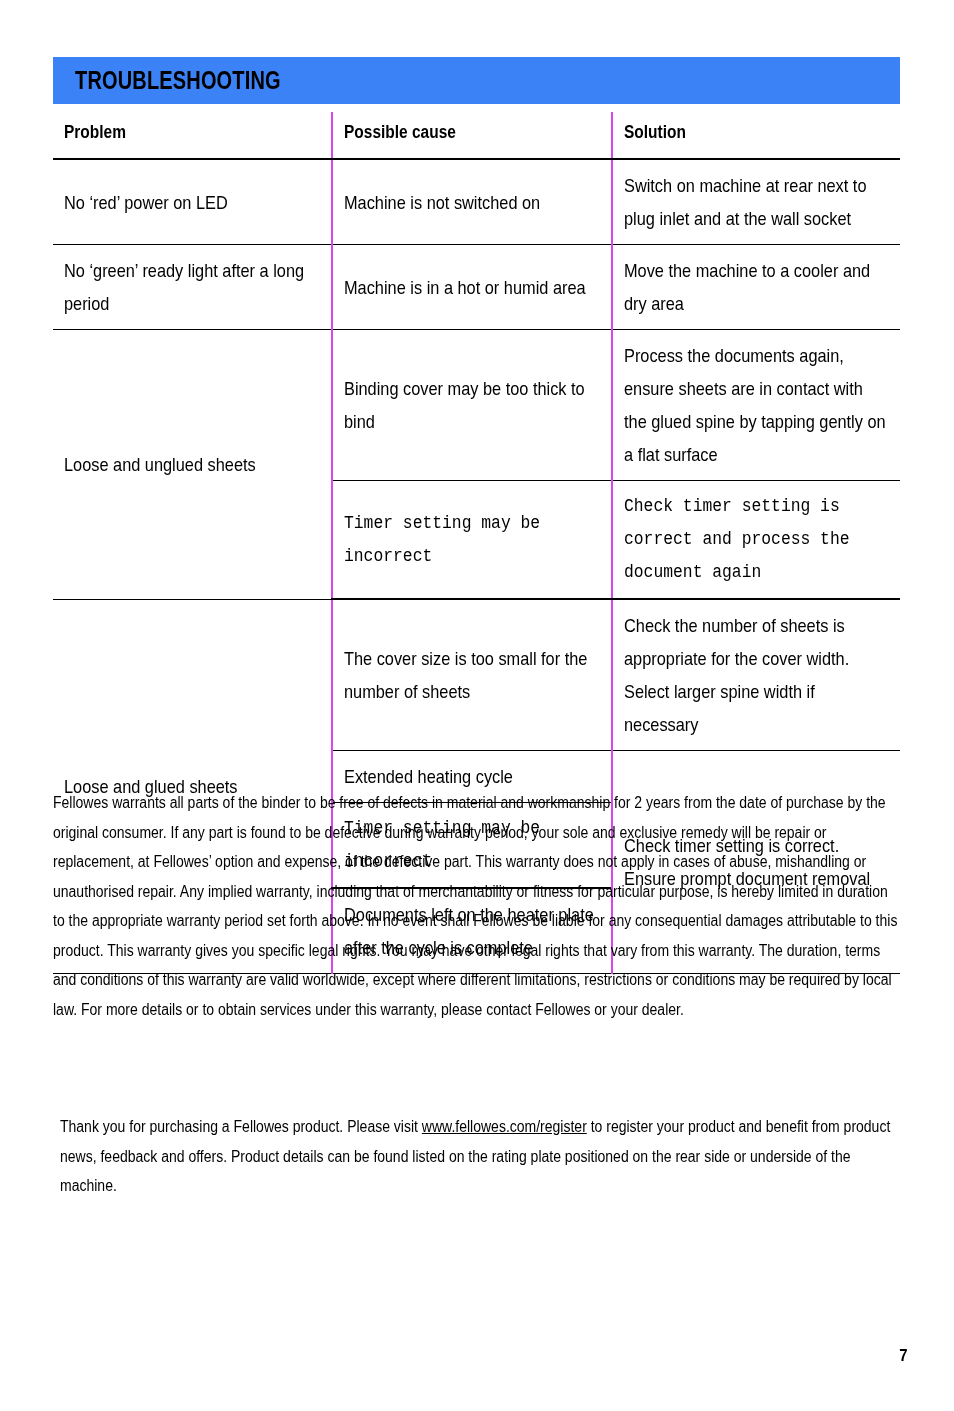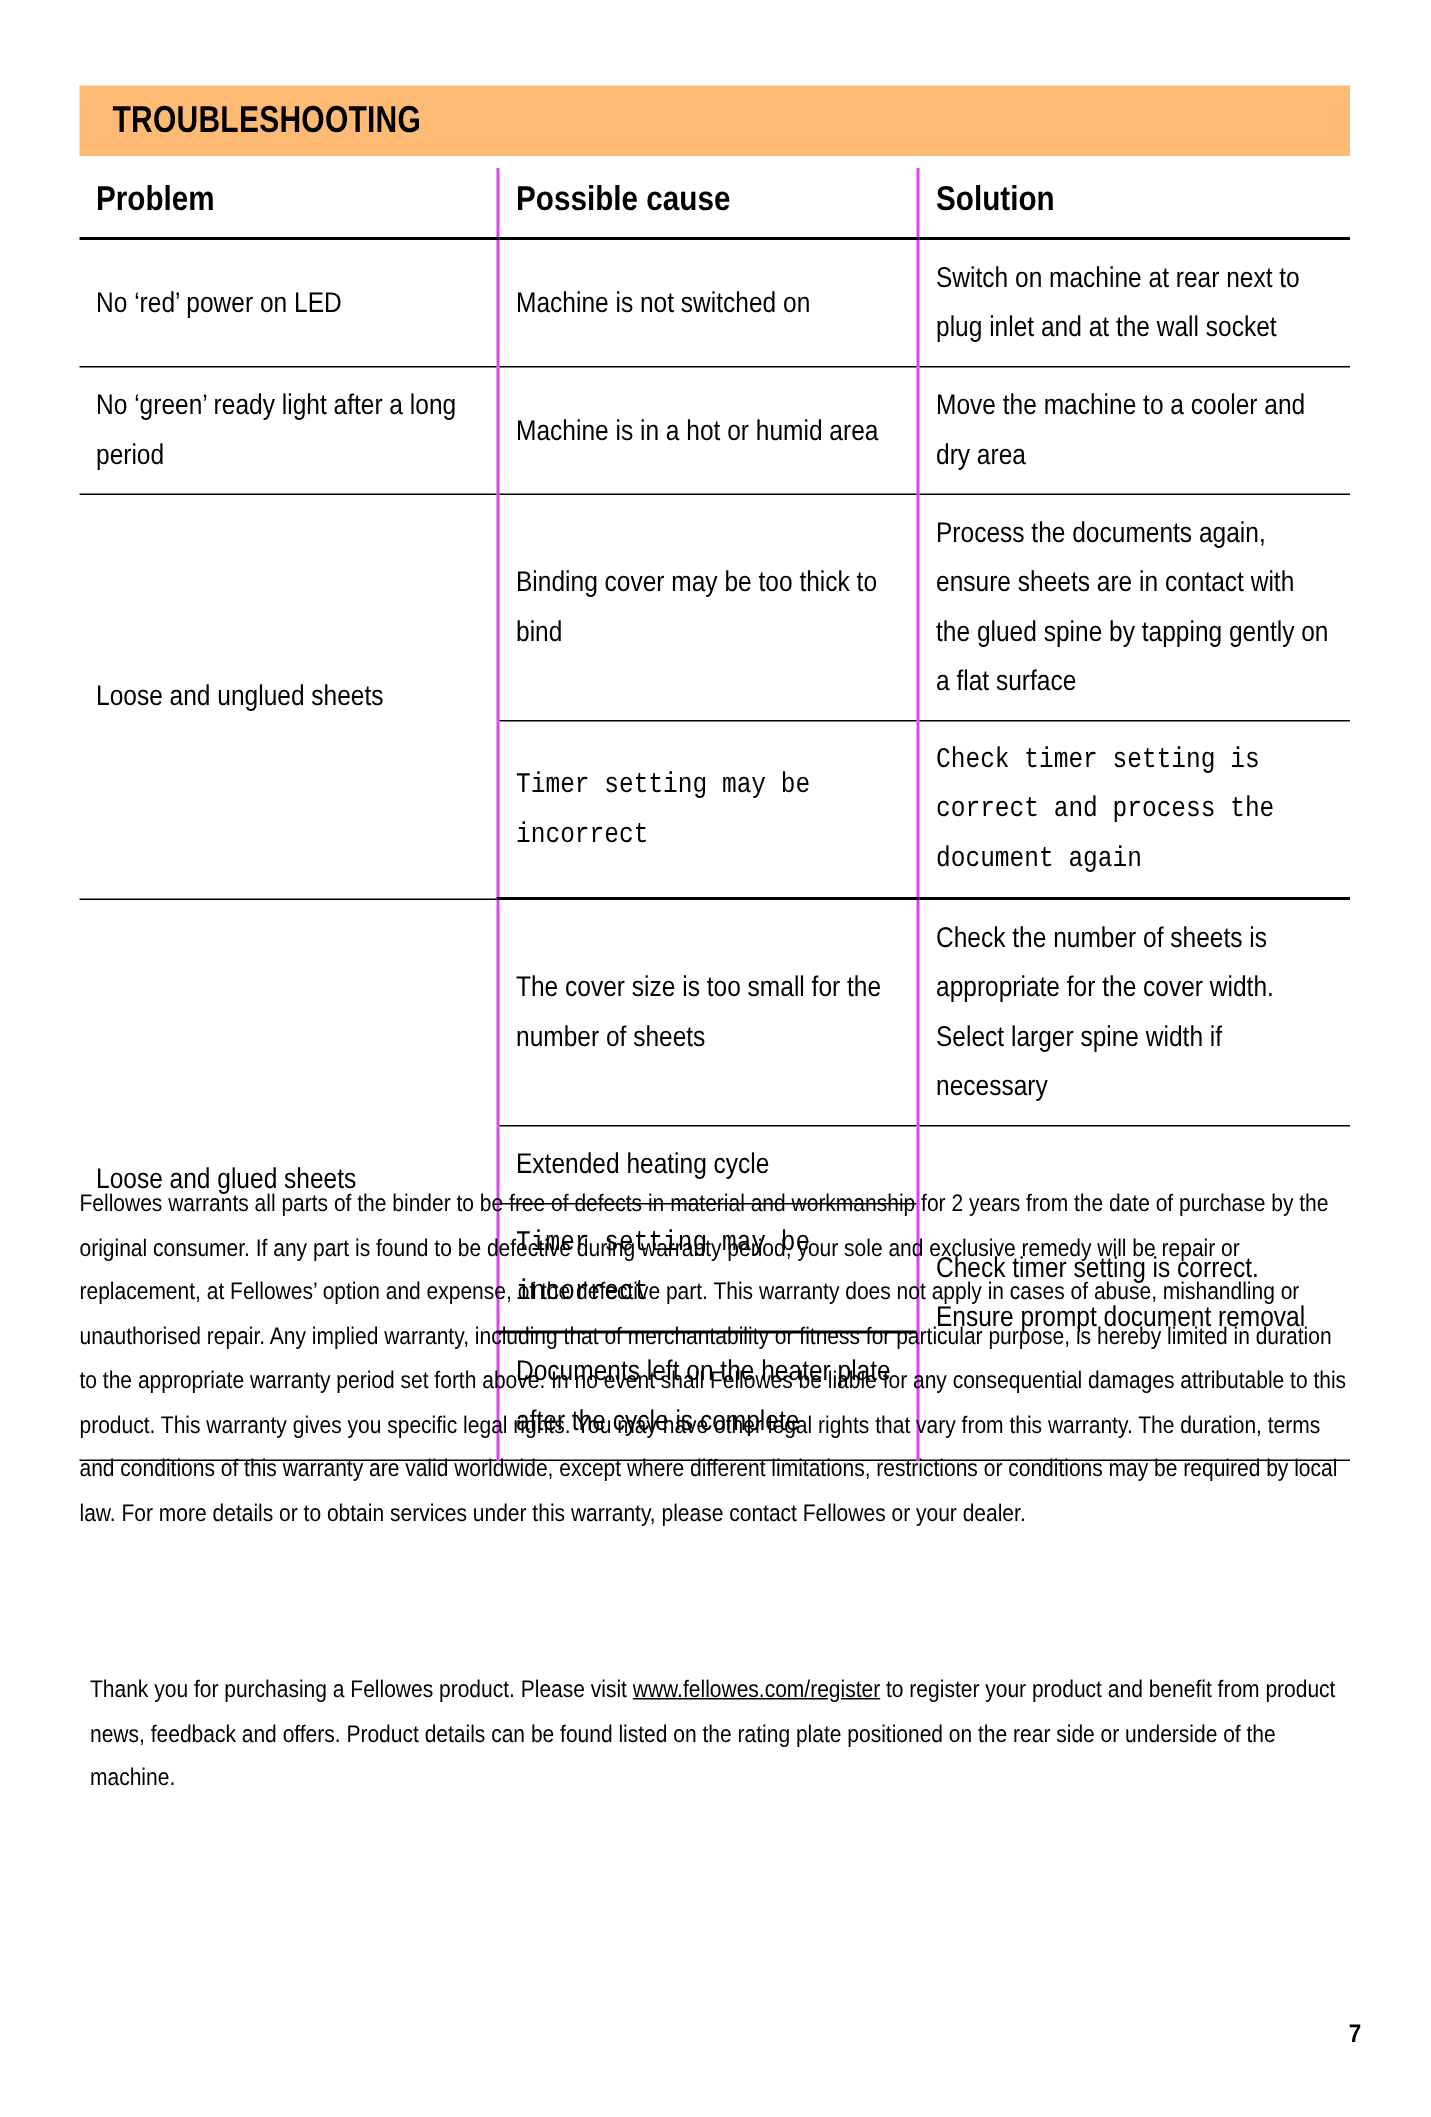--- a/index.html
+++ b/index.html
@@ -21,21 +21,21 @@
     left: 0; top: 0;
     width: 954px;
     height: 1411px;
   }
 
   
   .band {
     position: absolute;
     left: 53px;
     width: 847px;
-    background: #fdba74;
+    background: #3b82f6;
     display: flex;
     align-items: center;
   }
   .band-title {
     font-size: 25px;
     font-weight: bold;
     letter-spacing: 0.2px;
     transform: scaleX(0.80);
     transform-origin: left center;
     white-space: nowrap;
@@ -69,21 +69,21 @@
     transform: none;
   }
   .tbl .cell-txt {
     display: block;
     transform: scaleX(0.86);
     transform-origin: left top;
     width: 116%;
   }
   .tbl th {
     font-weight: bold;
-    font-size: 23px;
+    font-size: 18px;
     padding-top: 4px;
     padding-bottom: 9px;
   }
 
   
   .tbl th.vb, .tbl td.vb { border-left: 2px solid #d946ef; }
   .tbl thead th { border-bottom: 2.5px solid #000; }
   .tbl tbody td { border-bottom: 1.6px solid #000; }
   .tbl tbody td.thickb { border-bottom: 2.2px solid #000; font-family: Liberation Mono, monospace; }
 

